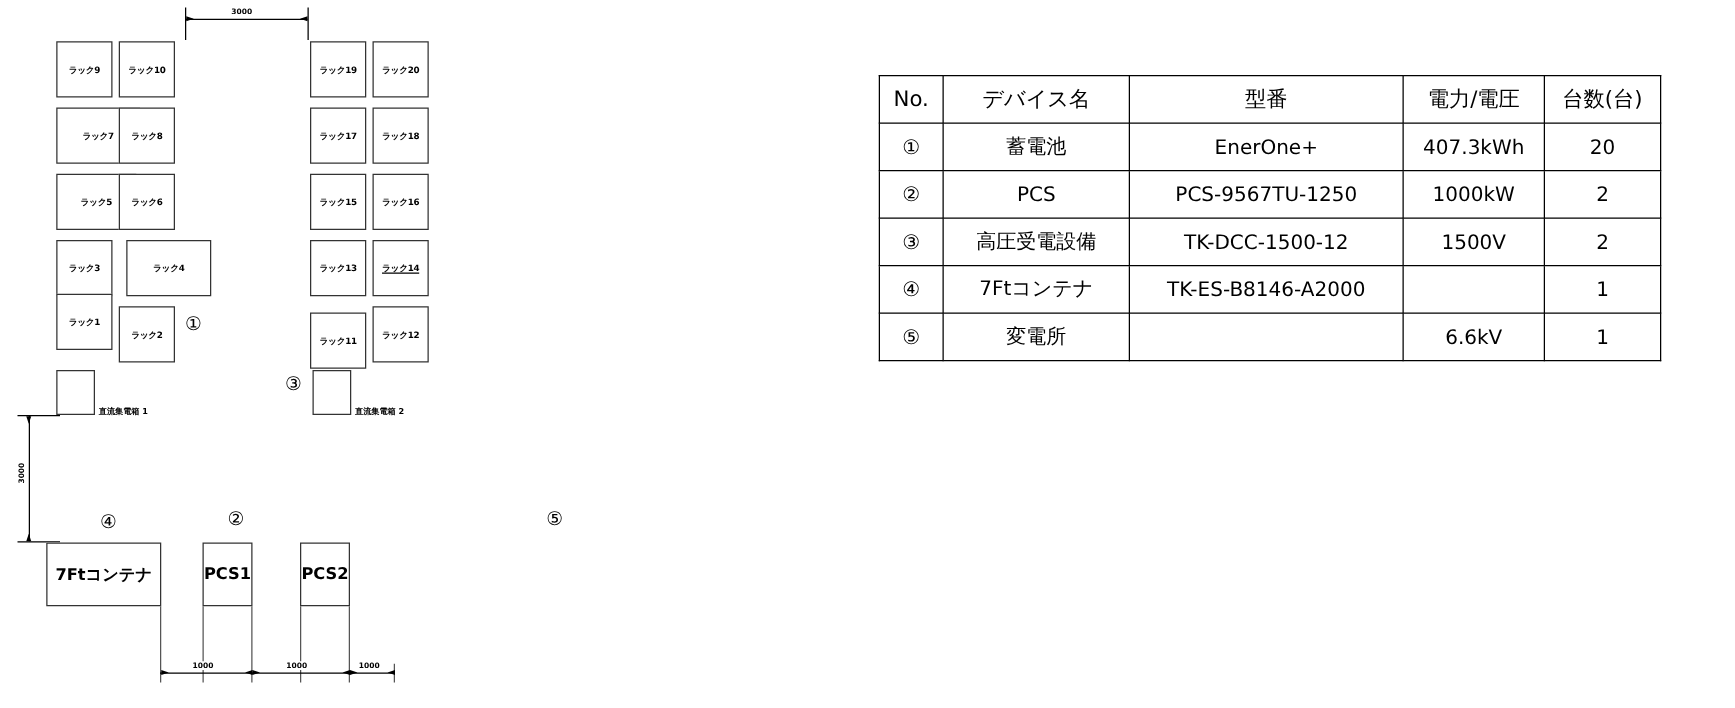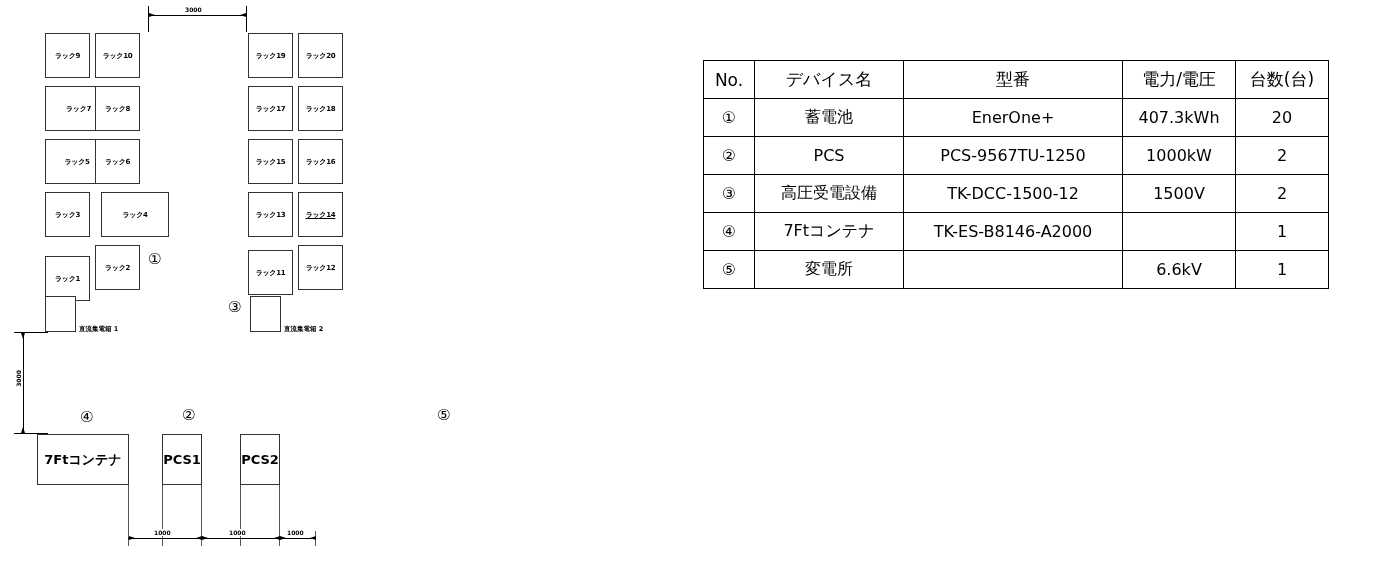--- a/index.html
+++ b/index.html
@@ -95,21 +95,21 @@
   <div class="abs dimtext" style="left:183px;top:6px;">3000</div>
 
   <div class="abs rack" style="left:45px;top:33px;width:45px;height:45px;">ラック9</div>
   <div class="abs rack" style="left:95px;top:33px;width:45px;height:45px;">ラック10</div>
   <div class="abs rack" style="left:45px;top:86px;width:67px;height:45px;">ラック7</div>
   <div class="abs rack" style="left:95px;top:86px;width:45px;height:45px;">ラック8</div>
   <div class="abs rack" style="left:45px;top:139px;width:64px;height:45px;">ラック5</div>
   <div class="abs rack" style="left:95px;top:139px;width:45px;height:45px;">ラック6</div>
   <div class="abs rack" style="left:45px;top:192px;width:45px;height:45px;">ラック3</div>
   <div class="abs rack" style="left:101px;top:192px;width:68px;height:45px;">ラック4</div>
-  <div class="abs rack" style="left:45px;top:256px;width:45px;height:45px;">ラック1</div>
+  <div class="abs rack" style="left:45px;top:235px;width:45px;height:45px;">ラック1</div>
   <div class="abs rack" style="left:95px;top:245px;width:45px;height:45px;">ラック2</div>
 
   <div class="abs rack" style="left:248px;top:33px;width:45px;height:45px;">ラック19</div>
   <div class="abs rack" style="left:298px;top:33px;width:45px;height:45px;">ラック20</div>
   <div class="abs rack" style="left:248px;top:86px;width:45px;height:45px;">ラック17</div>
   <div class="abs rack" style="left:298px;top:86px;width:45px;height:45px;">ラック18</div>
   <div class="abs rack" style="left:248px;top:139px;width:45px;height:45px;">ラック15</div>
   <div class="abs rack" style="left:298px;top:139px;width:45px;height:45px;">ラック16</div>
   <div class="abs rack" style="left:248px;top:192px;width:45px;height:45px;">ラック13</div>
   <div class="abs rack" style="left:298px;top:192px;width:45px;height:45px;text-decoration:underline;">ラック14</div>

